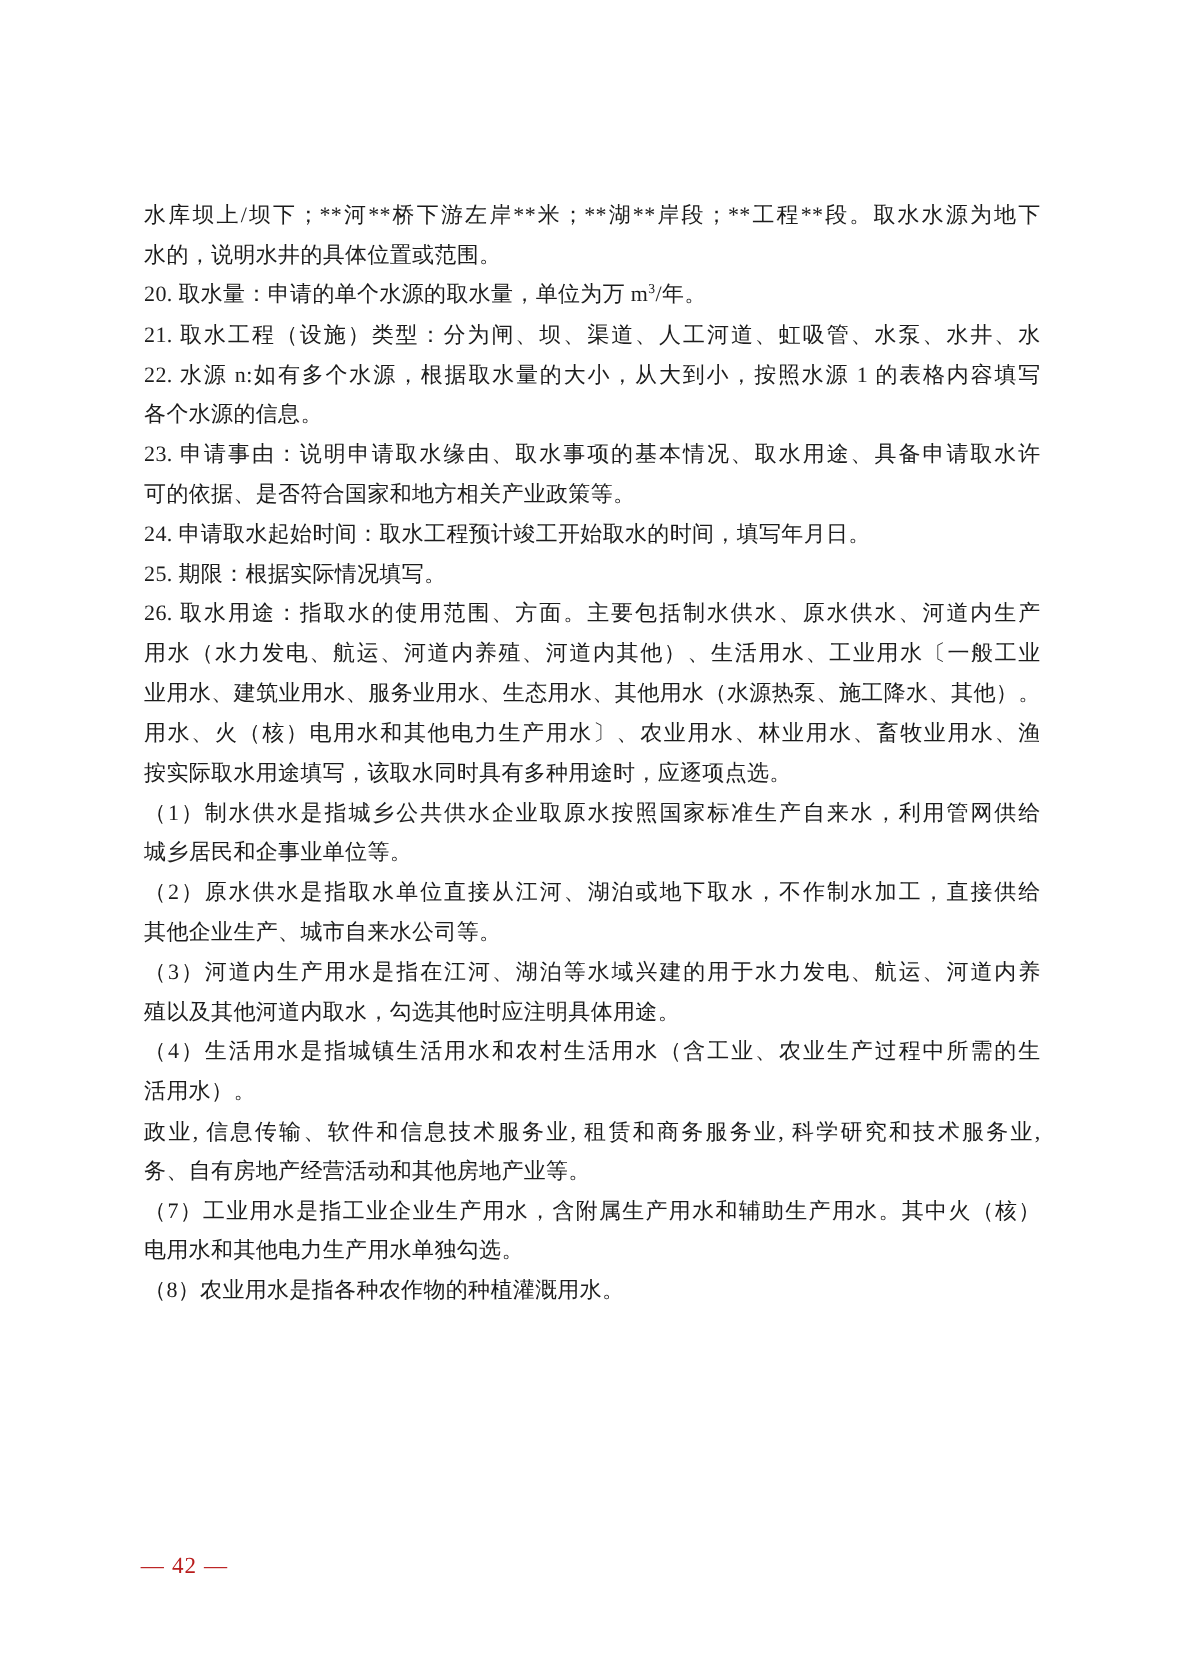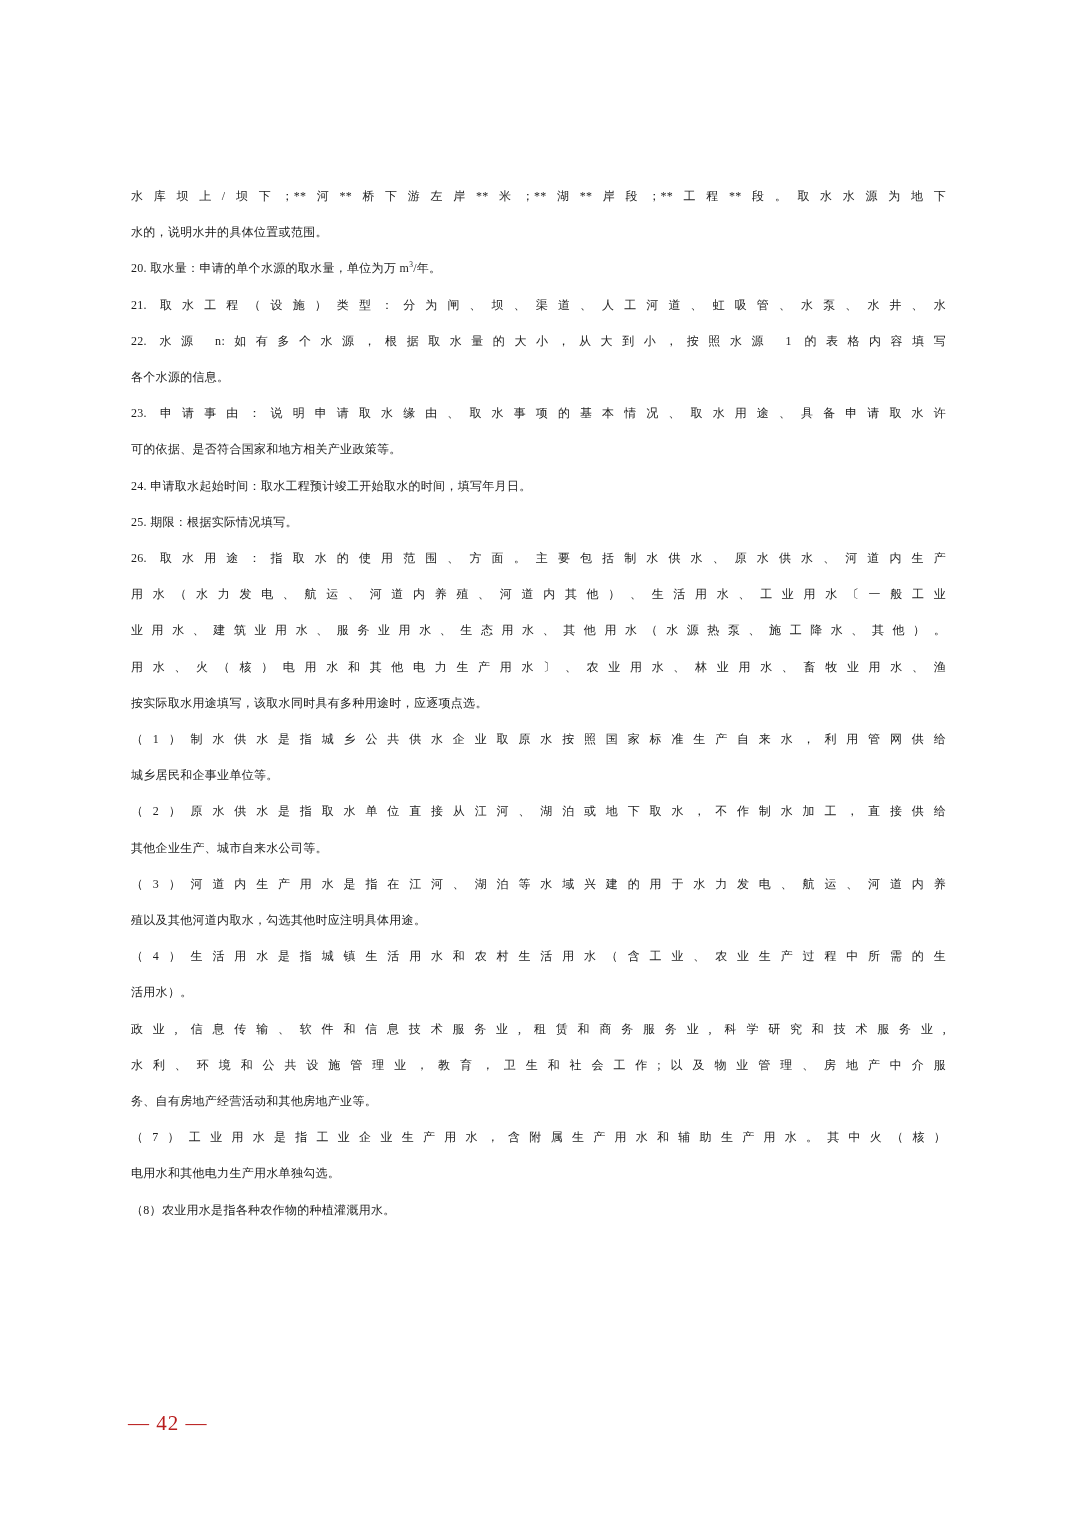--- a/index.html
+++ b/index.html
@@ -13,21 +13,21 @@
     color: #1c1c1c;
   }
   .content {
     position: absolute;
     left: 131px;
     top: 178px;
     width: 815px;
   }
   .para { margin: 0; padding: 0; }
   .pline {
-    font-size: 12px;
+    font-size: 20px;
     line-height: 36.2px;
     text-align: justify;
     text-align-last: justify;
     white-space: normal;
     letter-spacing: 0.3px;
   }
   .pline.last {
     text-align-last: left;
   }
   .pline b { font-weight: normal; }
@@ -94,21 +94,20 @@
       <div class="para">
         <div class="pline"><span>（3）河道内生产用水是指在江河、湖泊等水域兴建的用于水力发电、航运、河道内养</span></div>
         <div class="pline last"><span>殖以及其他河道内取水，勾选其他时应注明具体用途。</span></div>
       </div>
       <div class="para">
         <div class="pline"><span>（4）生活用水是指城镇生活用水和农村生活用水（含工业、农业生产过程中所需的生</span></div>
         <div class="pline last"><span>活用水）。</span></div>
       </div>
       <div class="para">
         <div class="pline"><span>政业, 信息传输、软件和信息技术服务业, 租赁和商务服务业, 科学研究和技术服务业,</span></div>
-        <div class="pline"><span>水利、环境和公共设施管理业，教育，卫生和社会工作;以及物业管理、房地产中介服</span></div>
         <div class="pline last"><span>务、自有房地产经营活动和其他房地产业等。</span></div>
       </div>
       <div class="para">
         <div class="pline"><span>（7）工业用水是指工业企业生产用水，含附属生产用水和辅助生产用水。其中火（核）</span></div>
         <div class="pline last"><span>电用水和其他电力生产用水单独勾选。</span></div>
       </div>
       <div class="para">
         <div class="pline last"><span>（8）农业用水是指各种农作物的种植灌溉用水。</span></div>
       </div>
     </div>

